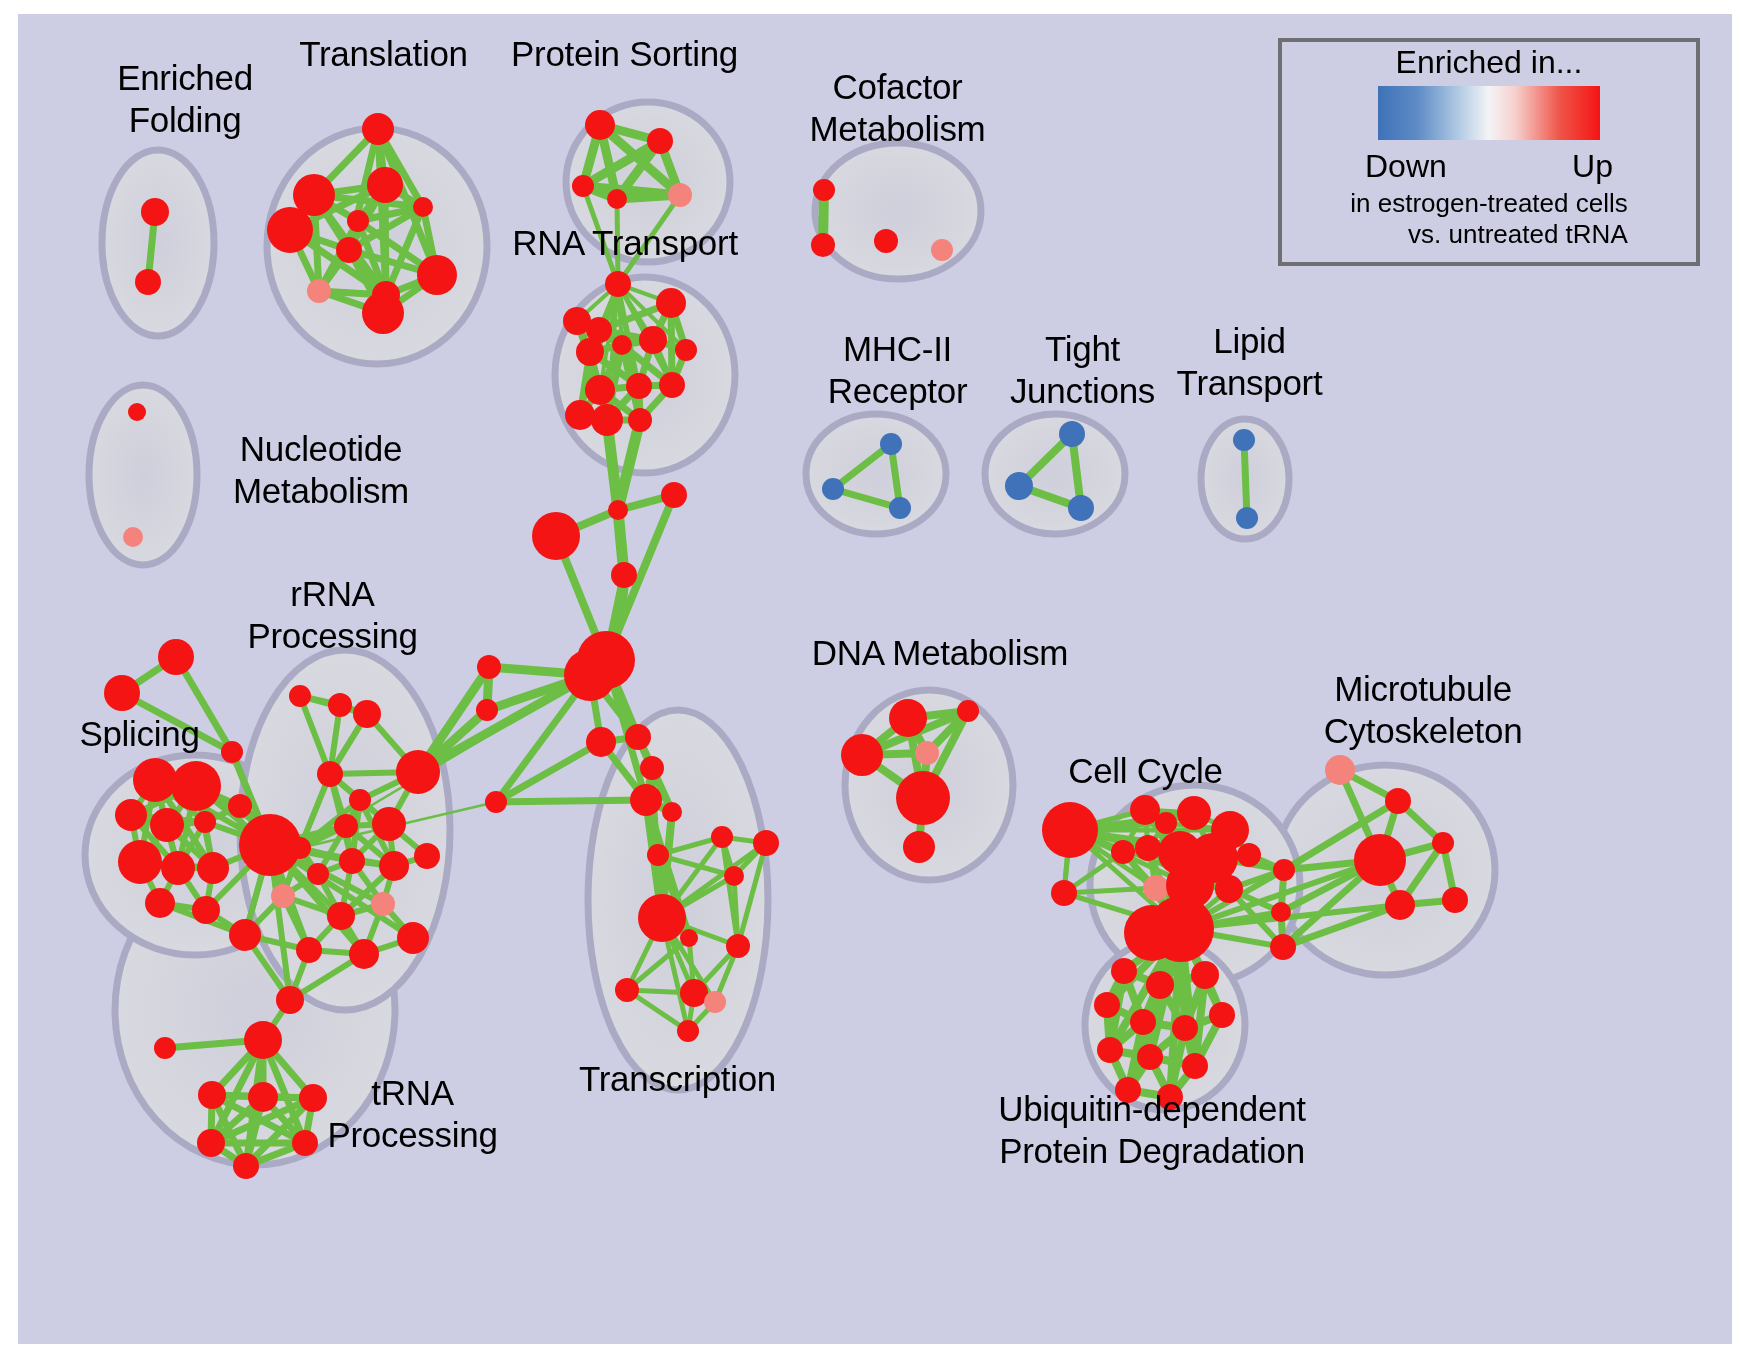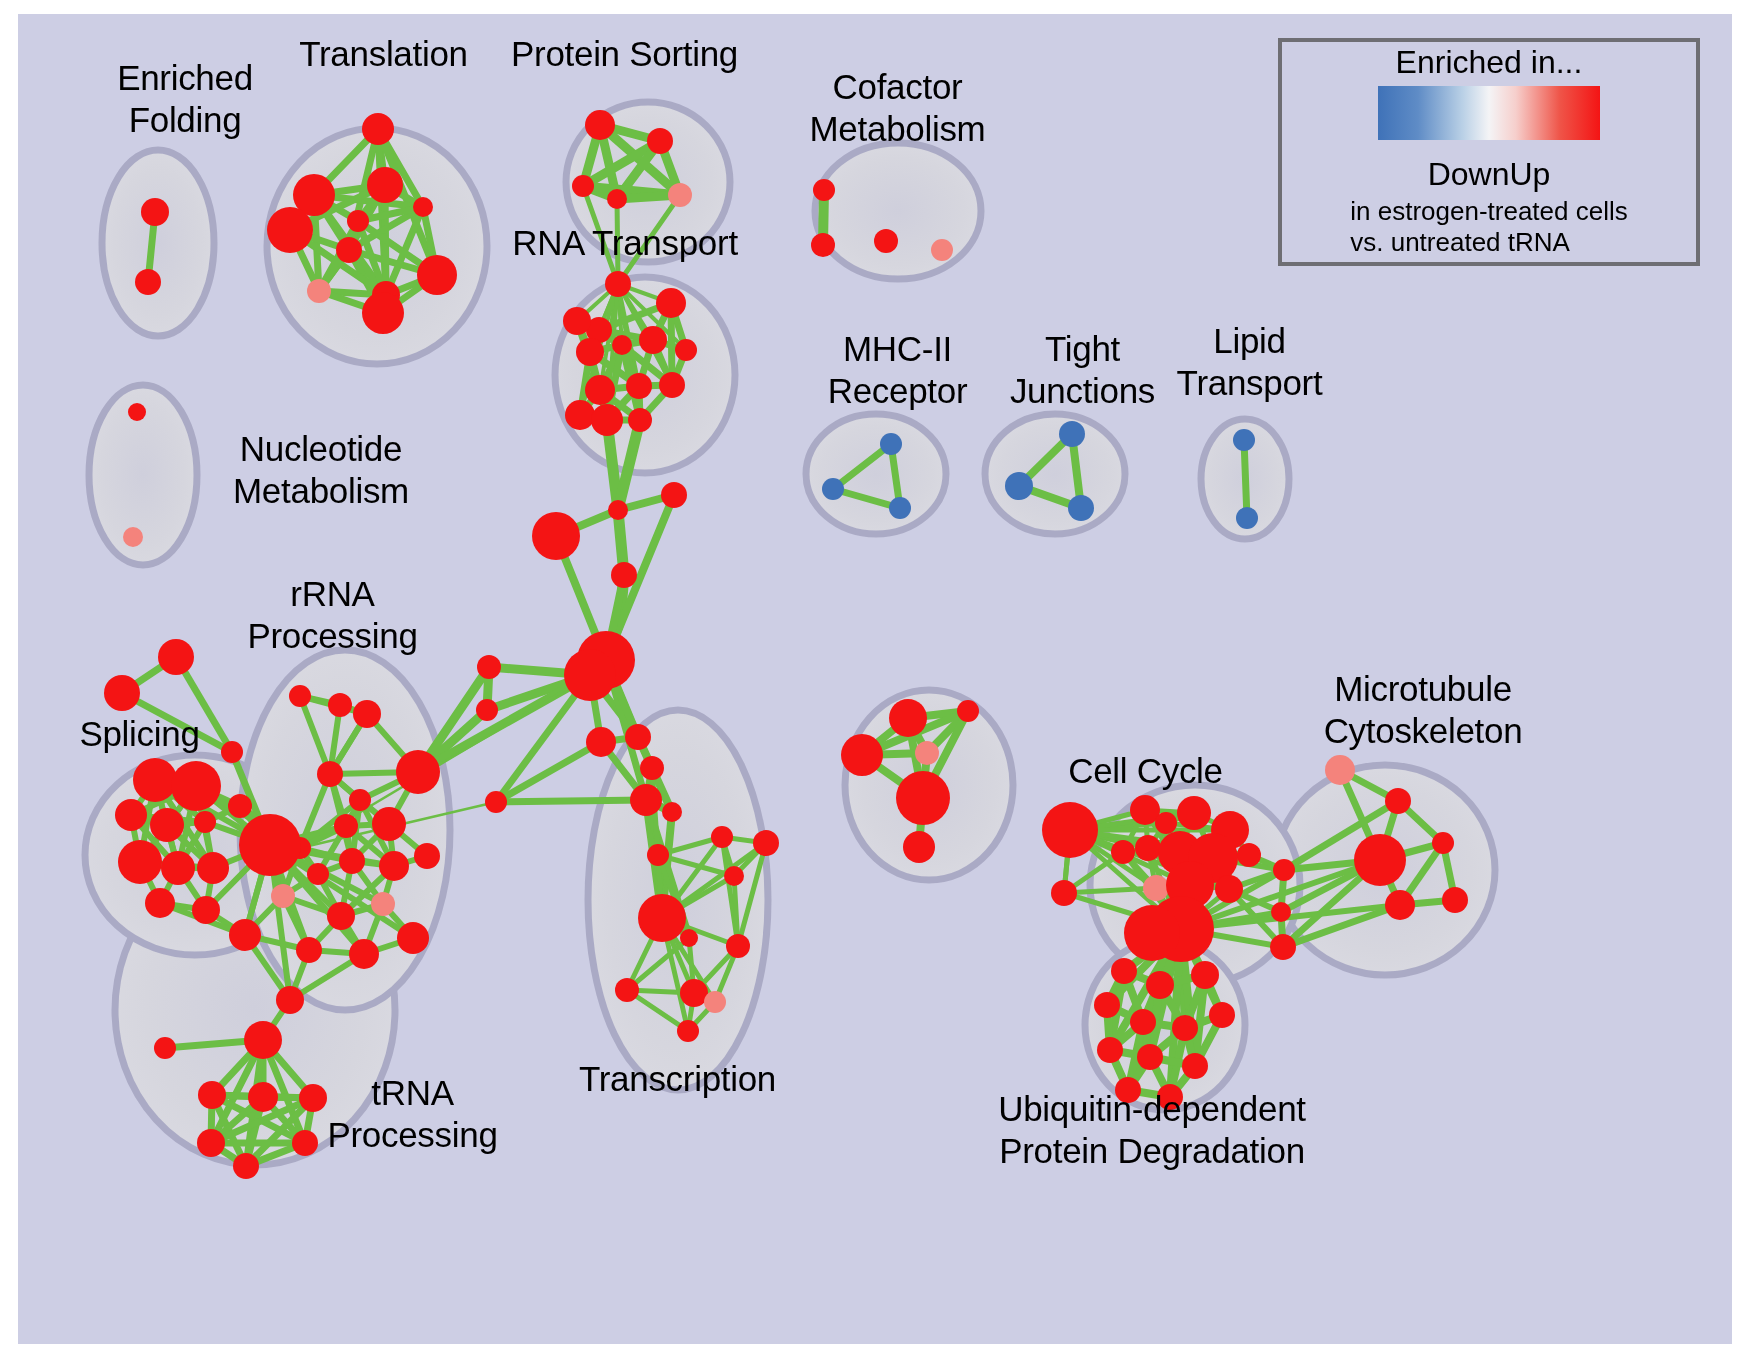--- a/index.html
+++ b/index.html
@@ -64,29 +64,29 @@
   }
   #legend-bar {
     width: 222px;
     height: 54px;
     margin-top: 4px;
     background: linear-gradient(to right, #3f72b8 0%, #5f8cc6 18%, #b9d0e6 38%, #f4f4f6 50%, #f6cfcc 62%, #ef5448 82%, #f41414 100%);
   }
   #legend-updown {
     width: 248px;
     display: flex;
-    justify-content: center;
+    justify-content: space-between;
     font-size: 32px;
     line-height: 40px;
-    margin-top: 14px;
+    margin-top: 6px;
   }
   #legend-sub {
     font-size: 26px;
     line-height: 31px;
-    text-align: left;
+    text-align: right;
     margin-top: 2px;
   }
 </style>
 </head>
 <body>
 
 <div id="figure">
   <div id="canvas-bg"></div>
 
   <svg id="net" viewBox="0 0 1750 1360" xmlns="http://www.w3.org/2000/svg">
@@ -834,20 +834,21 @@
   <div class="cluster-label" style="left:985px; top:328px;  width:195px;">Tight
 Junctions</div>
   <div class="cluster-label" style="left:1152px;top:320px;  width:195px;">Lipid
 Transport</div>
   <div class="cluster-label" style="left:230px; top:573px;  width:205px;">rRNA
 Processing</div>
   <div class="cluster-label" style="left:52px;  top:713px;  width:175px;">Splicing</div>
   <div class="cluster-label" style="left:310px; top:1072px; width:205px;">tRNA
 Processing</div>
   <div class="cluster-label" style="left:560px; top:1058px; width:235px;">Transcription</div>
+  <div class="cluster-label" style="left:800px; top:632px;  width:280px;">DNA Metabolism</div>
   <div class="cluster-label" style="left:1043px;top:750px;  width:205px;">Cell Cycle</div>
   <div class="cluster-label" style="left:1298px;top:668px;  width:250px;text-align:center;">Microtubule
 Cytoskeleton</div>
   <div class="cluster-label" style="left:992px; top:1088px; width:320px;">Ubiquitin-dependent
 Protein Degradation</div>
 
   <div id="legend-box">
     <div id="legend-title">Enriched in...</div>
     <div id="legend-bar"></div>
     <div id="legend-updown">

